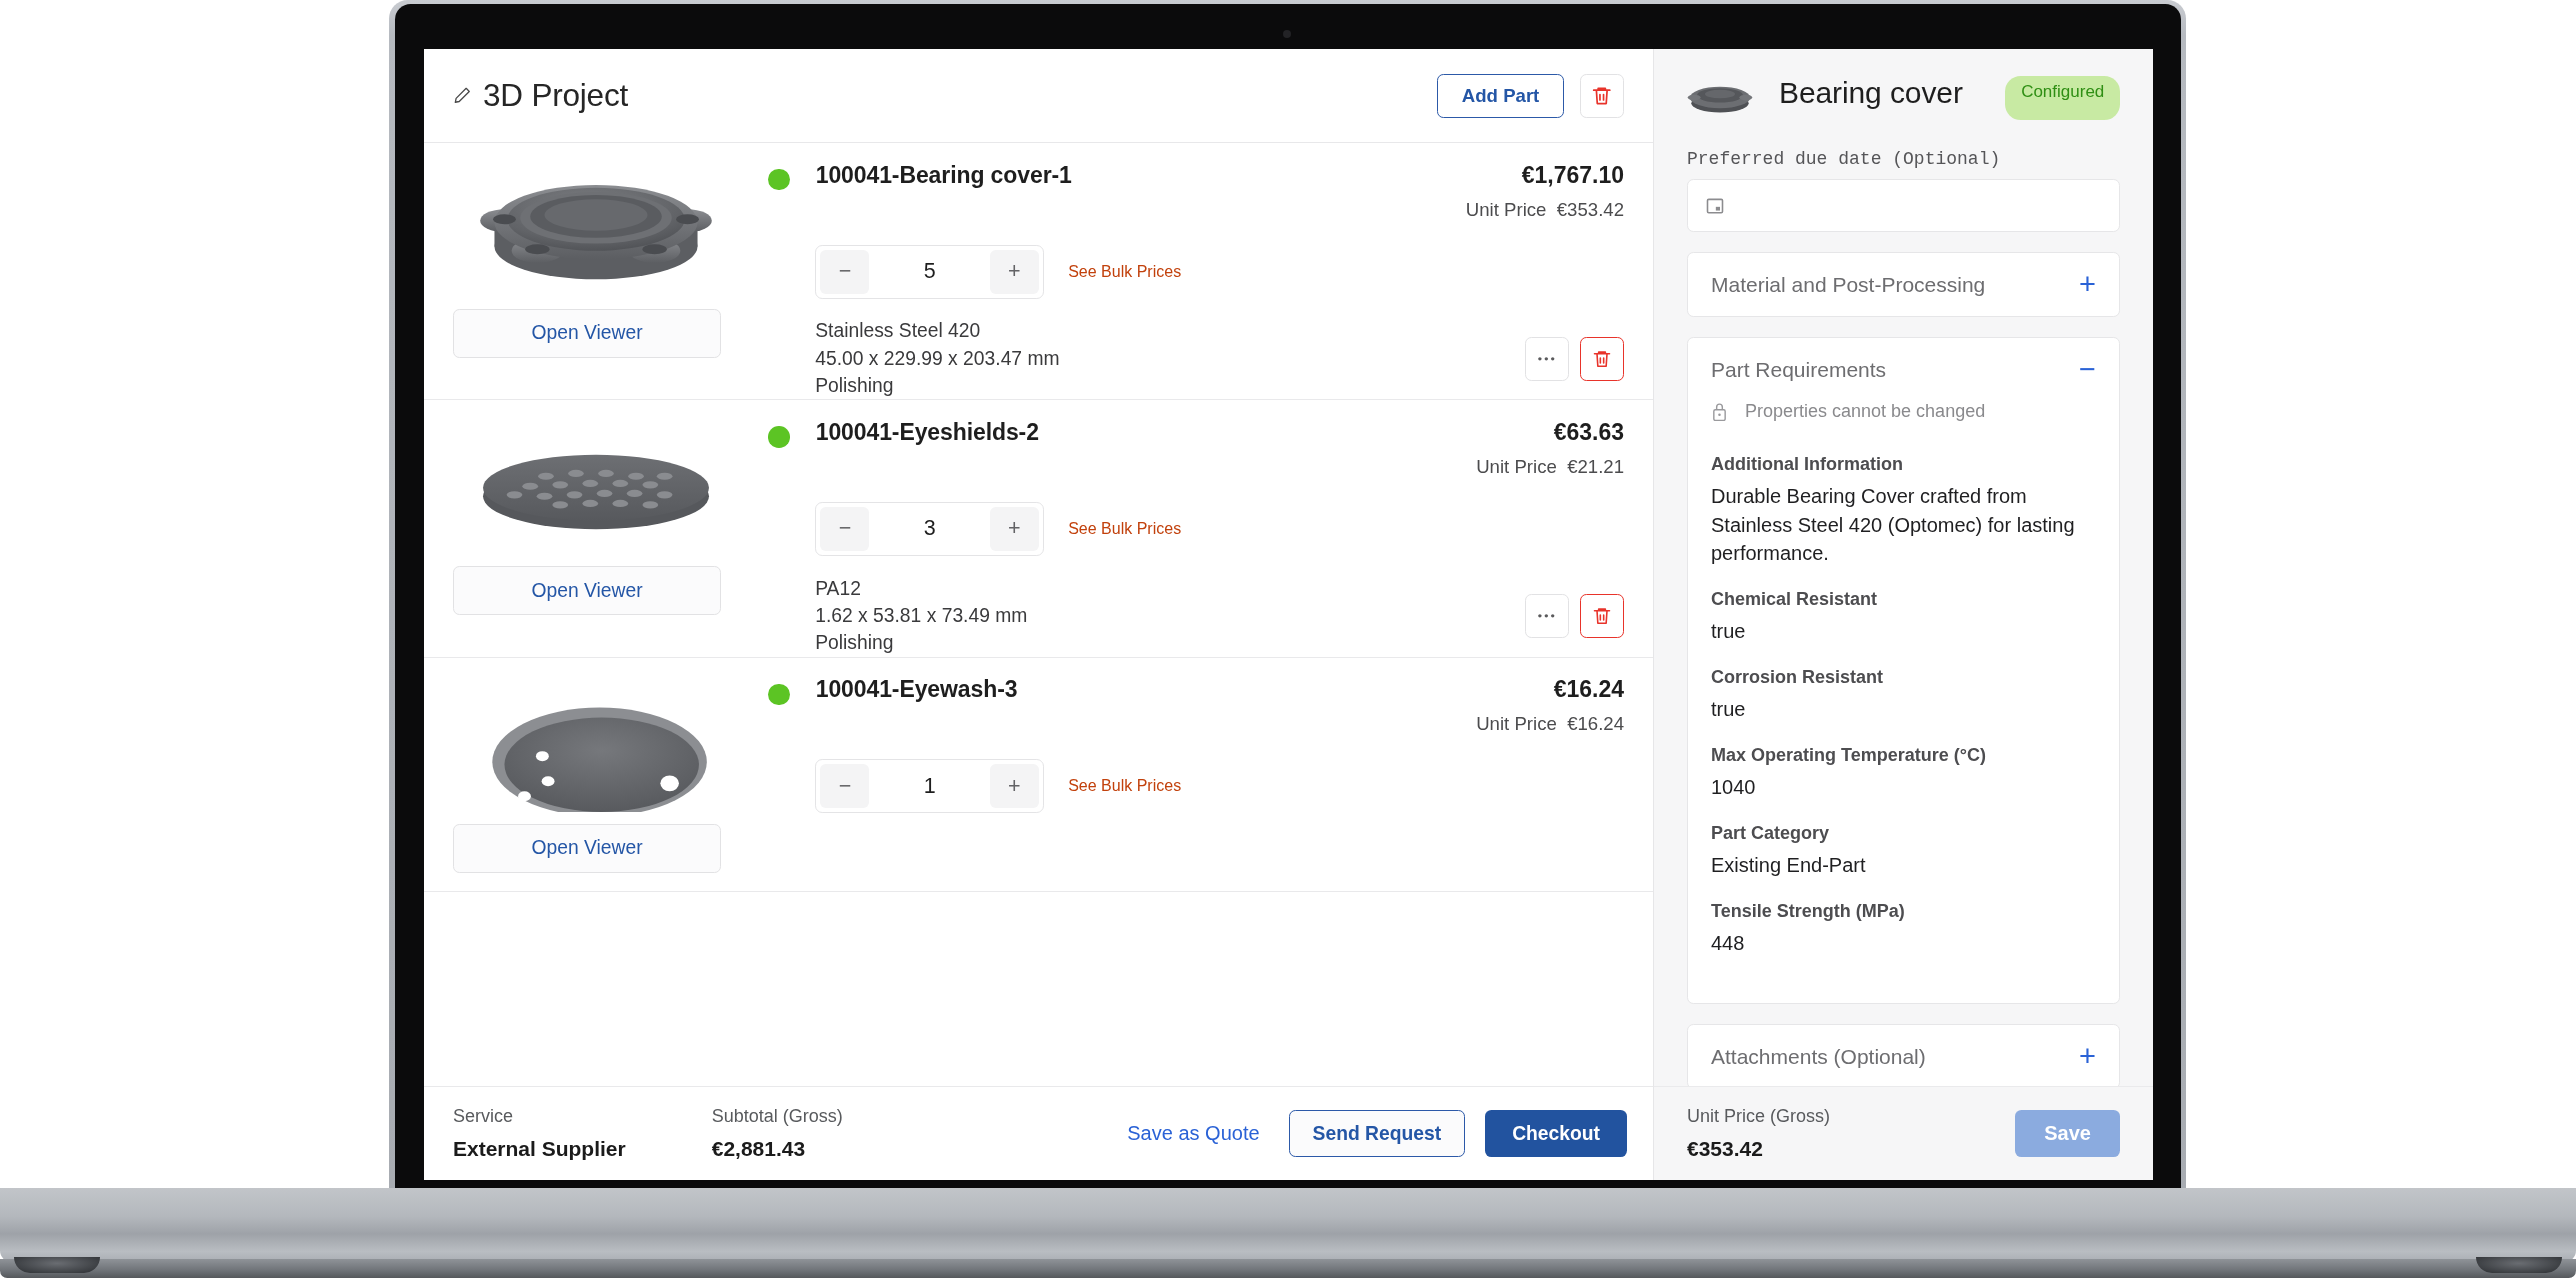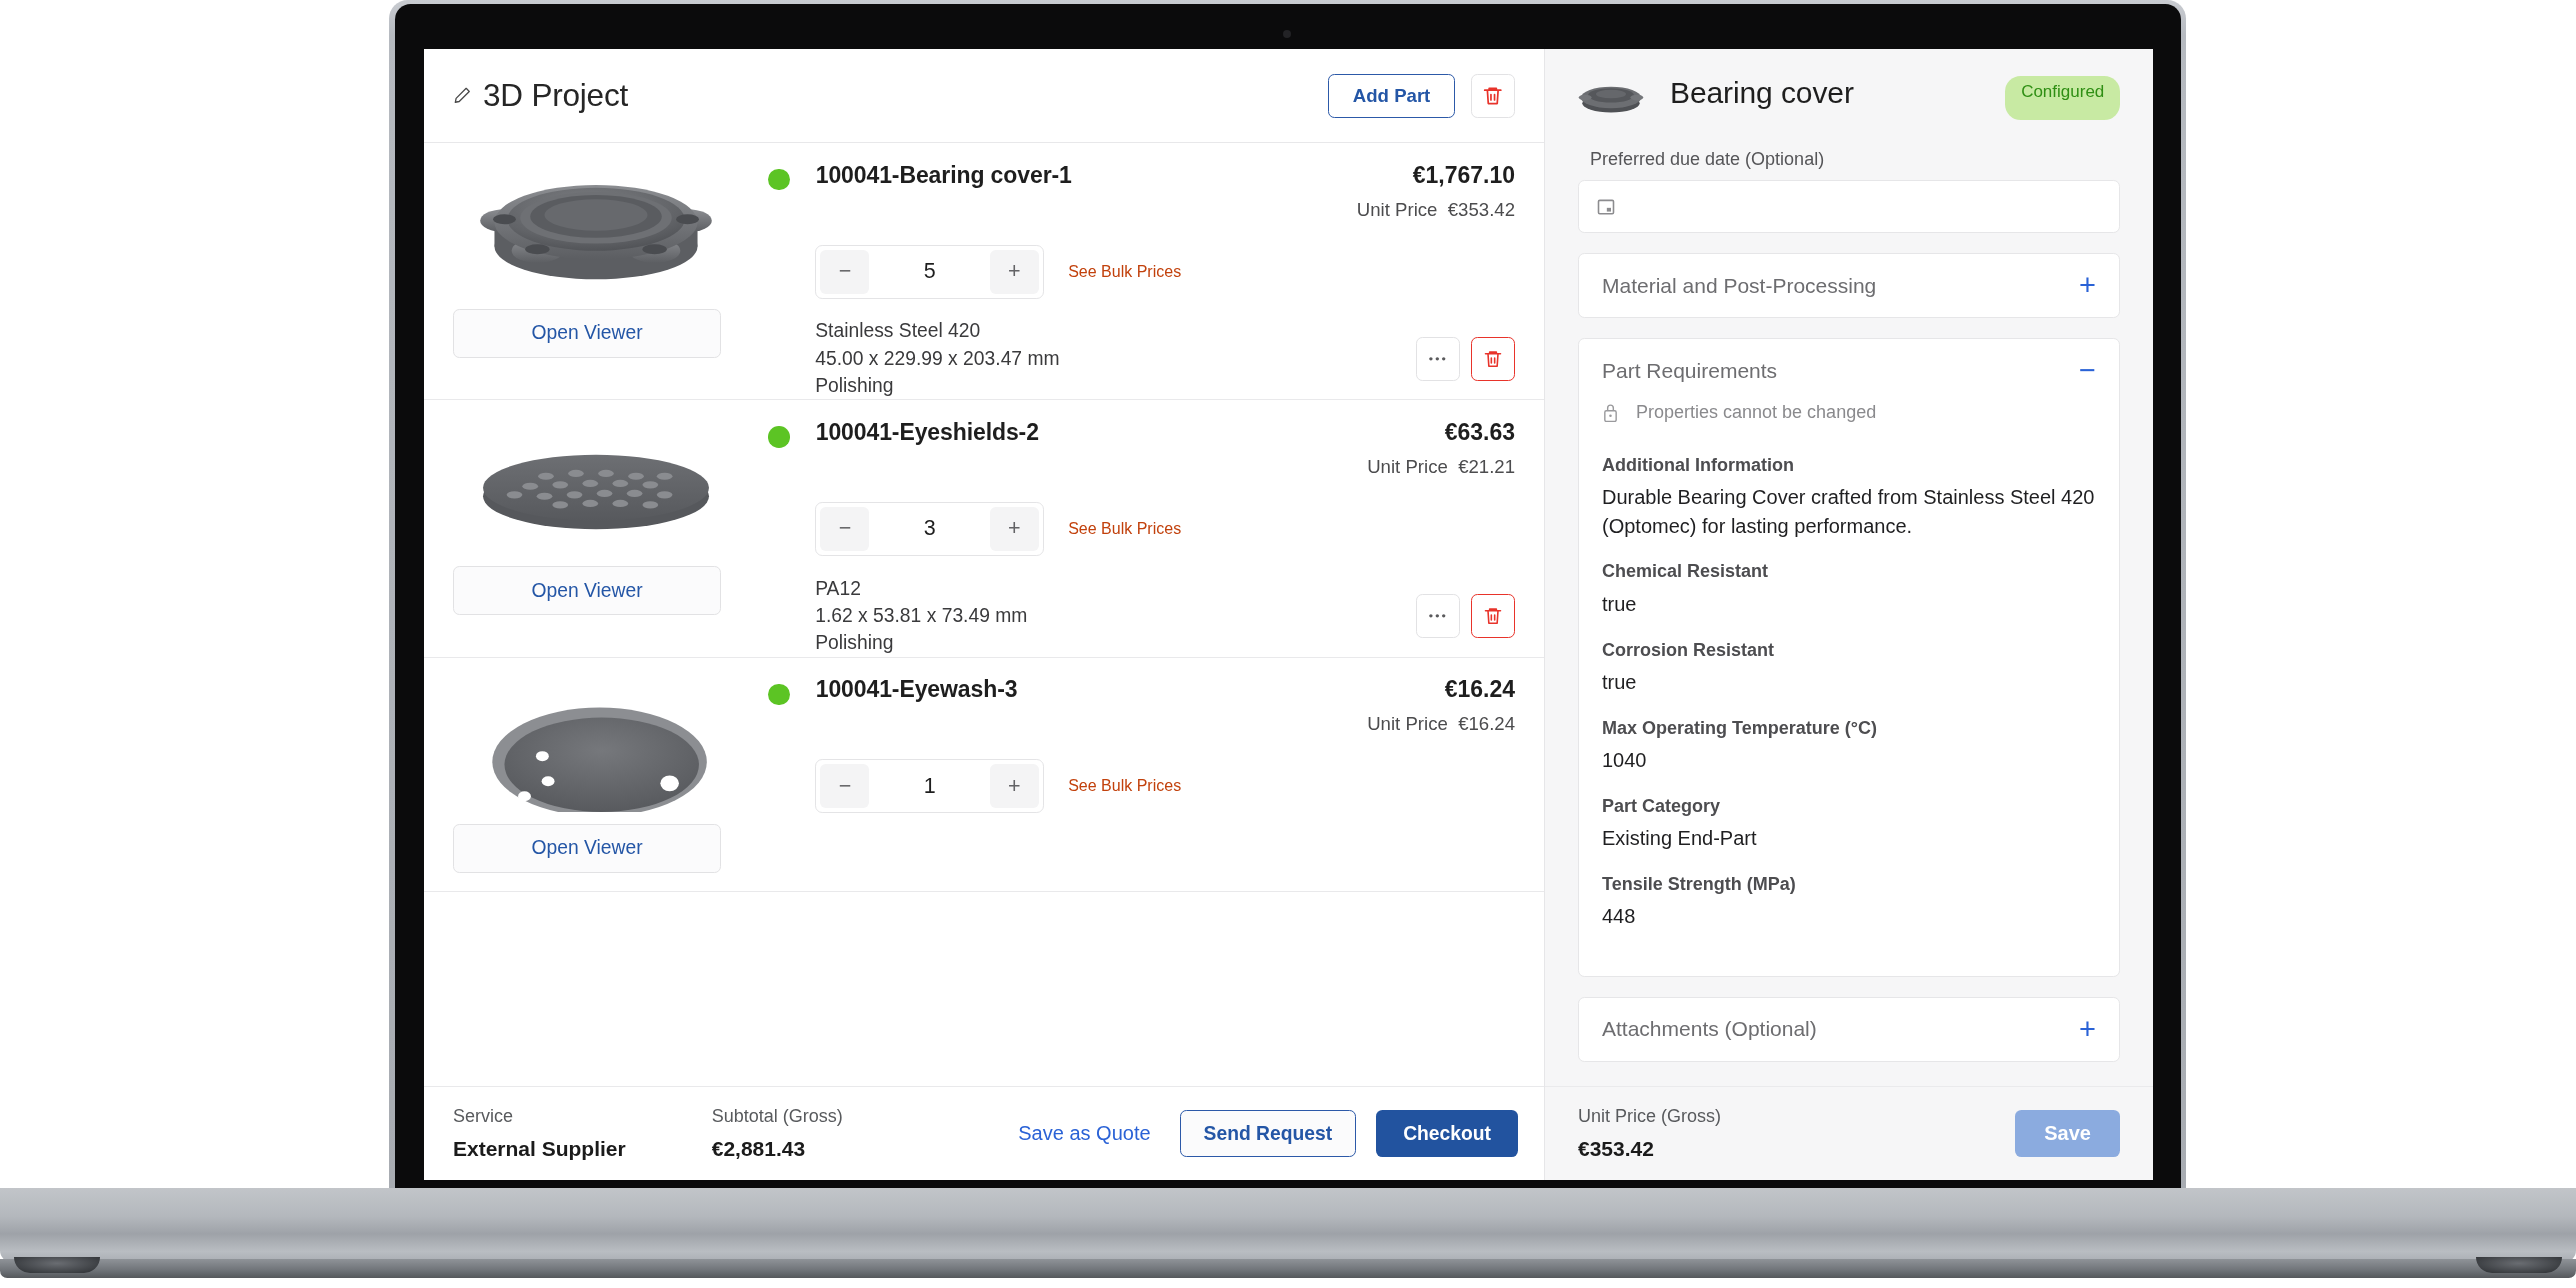--- a/index.html
+++ b/index.html
@@ -67,21 +67,21 @@
     position: absolute;
     left: 424px; top: 49px;
     width: 1729px; height: 1131px;
     background: #ffffff;
     overflow: hidden;
     display: flex;
   }
 
   
   #main-pane {
-    width: 1121px; height: 100%;
+    width: 1230px; height: 100%;
     background: #ffffff;
     position: relative;
     border-right: 1.4px solid #e6e6e8;
   }
 
   
   .app-header {
     height: 94px;
     display: flex; align-items: center;
     padding: 0 29px 0 29px;
@@ -233,21 +233,21 @@
   .detail-thumb { width: 66px; height: 44px; margin-right: 26px; flex:none; }
   .detail-title {
     font-size: 30px; font-weight: 400; color: #1e1e1e;
     flex: 1; letter-spacing: -0.1px;
   }
   .badge-configured {
     background: #c8eaa3; color: #2f8f14;
     font-size: 17px; padding: 6.4px 15.7px; border-radius: 15.7px;
   }
   .detail-body { flex: 1; padding: 0 33px; overflow: hidden; }
-  .field-label { font-size: 18px; color: #555558; margin: 29px 0 10px 12px; }
+  .field-label { font-size: 18px; color: #555558; margin: 29px 0 10px 0; font-family: Liberation Mono, monospace; }
   .date-input {
     height: 53px; background: #ffffff;
     border: 1.4px solid #e6e6e8; border-radius: 6.4px;
     display: flex; align-items: center; padding: 0 17px; cursor: pointer;
   }
   .accordion {
     margin-top: 20px;
     background: #ffffff;
     border: 1.4px solid #e6e6e8; border-radius: 6.4px;
   }

